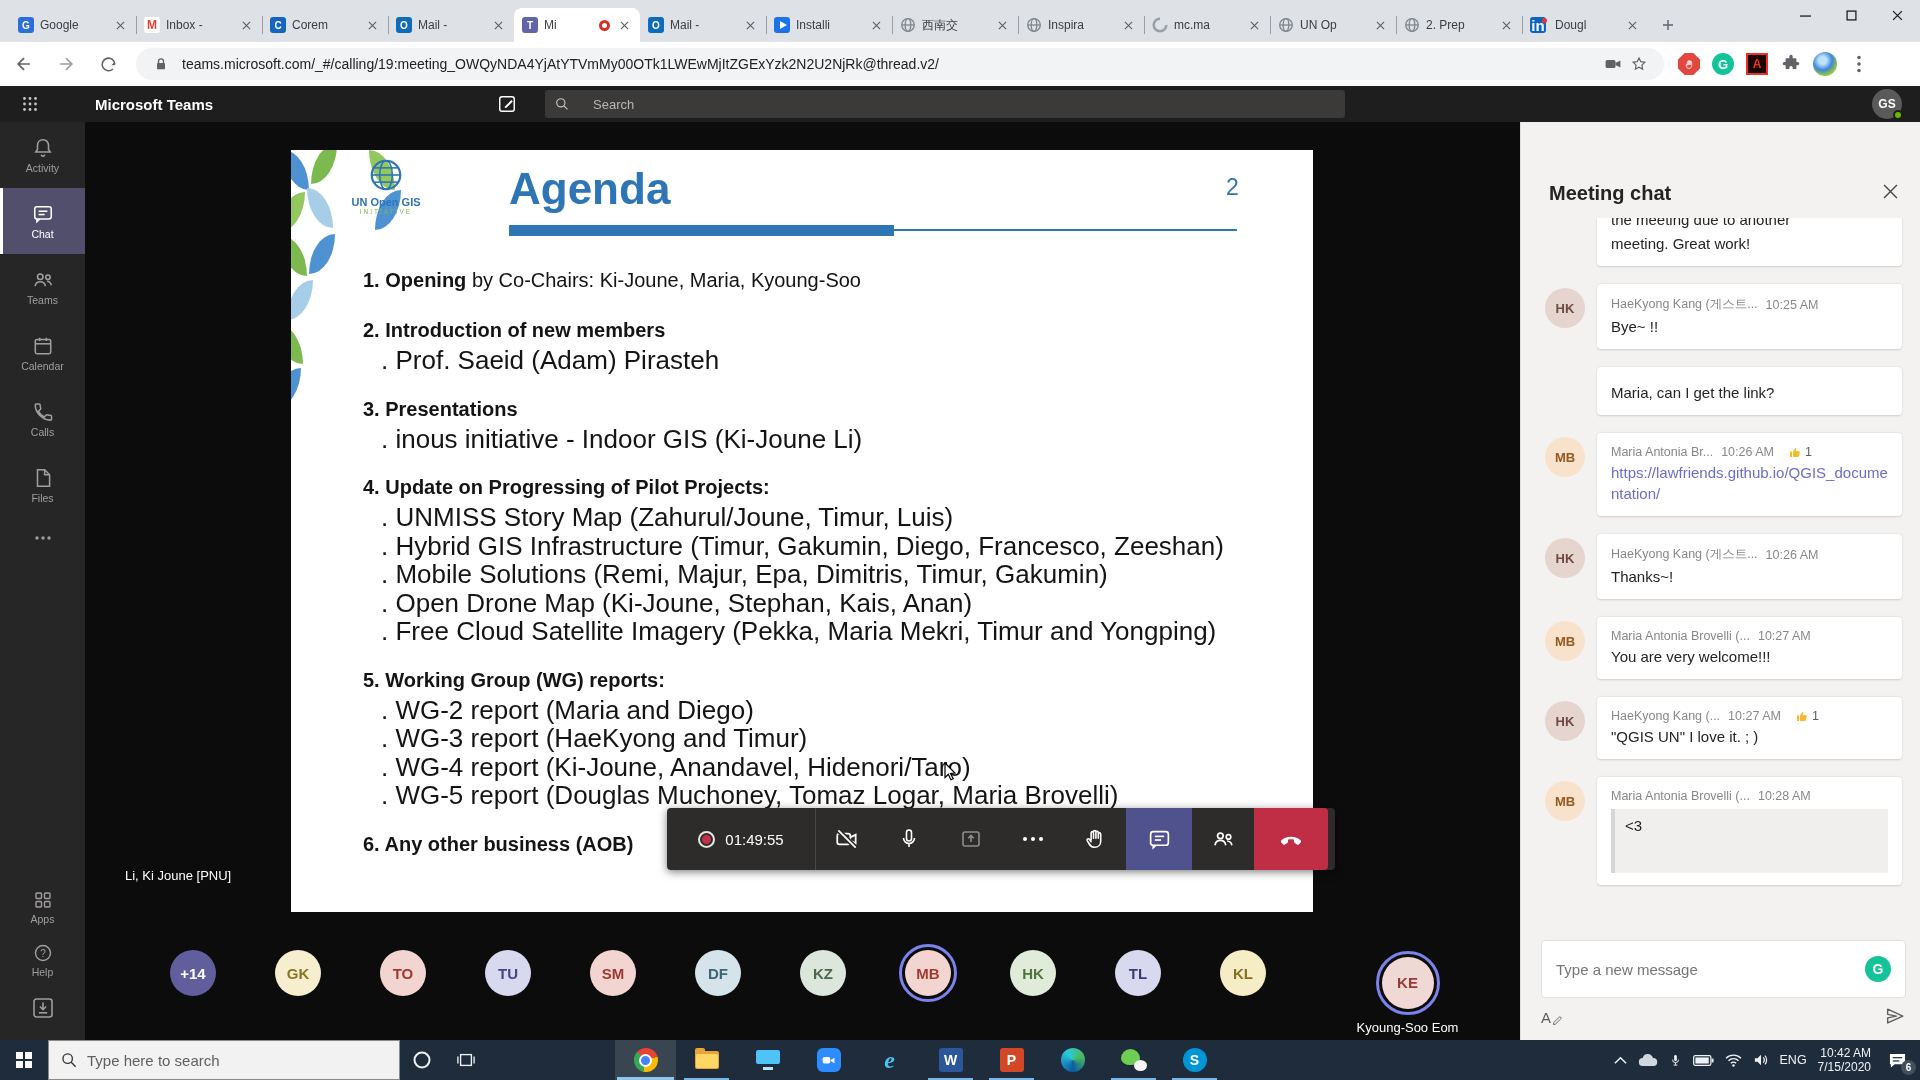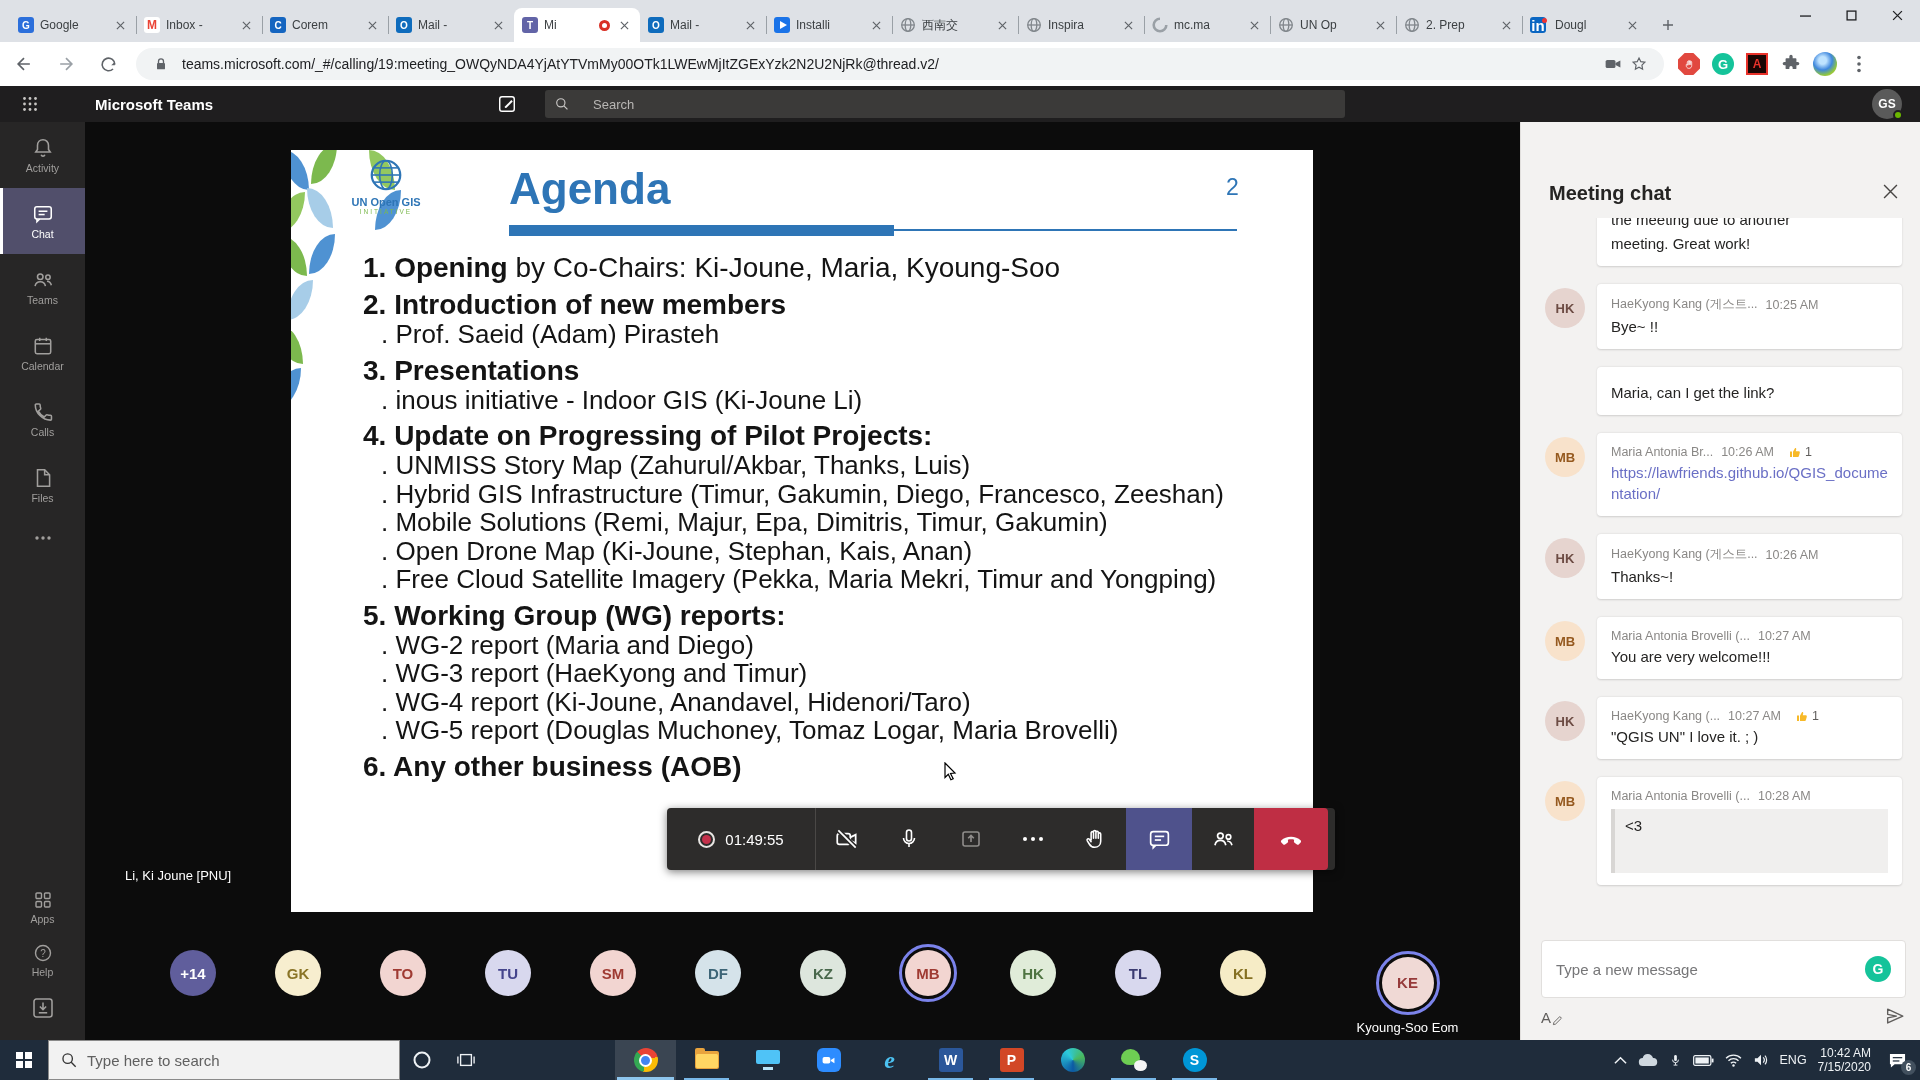--- a/index.html
+++ b/index.html
@@ -69,21 +69,21 @@
   
   .stage { position:absolute; left:85px; top:122px; width:1435px; height:918px; background:#0c0c0c; }
   .slide { position:absolute; left:206px; top:28px; width:1022px; height:762px; background:#fff; overflow:hidden; }
   .leaf { position:absolute; width:26px; height:40px; }
   .s-title { position:absolute; left:218px; top:14px; font-size:44px; font-weight:bold; color:#2e75b6; }
   .s-page { position:absolute; left:935px; top:24px; font-size:23px; color:#2e75b6; }
   .s-rule { position:absolute; left:218px; top:74px; width:728px; height:12px; display:flex; align-items:center; }
   .s-rule .thick { width:385px; height:11px; background:#2e75b6; }
   .s-rule .thin { flex:1; height:2.5px; background:#2e75b6; }
   .s-body { position:absolute; left:72px; top:96px; width:920px; color:#141414; }
-  .sl-h { font-size:28px; font-weight:bold; line-height:31px; margin-top:6px; }
+  .sl-h { font-size:20px; font-weight:bold; line-height:31px; margin-top:19px; }
   .sl-h .r { font-weight:normal; }
   .sl-s { font-size:26px; line-height:27.5px; margin-top:1px; padding-left:18px; }
   .unlogo { position:absolute; left:40px; top:6px; width:110px; text-align:center; }
   .unlogo .l1 { font-size:11px; font-weight:bold; color:#2e75b6; margin-top:2px; }
   .unlogo .l2 { font-size:6.5px; letter-spacing:2px; color:#7cb94e; }
   .presenter { position:absolute; left:40px; top:746px; color:#fff; font-size:13px; }
 
   
   .controlbar { position:absolute; left:582px; top:686px; width:668px; height:62px; background:#2d2c2b; border-radius:4px; display:flex; align-items:stretch; box-shadow:0 2px 8px rgba(0,0,0,.5); z-index:5; }
   .cb-left { width:148px; display:flex; align-items:center; justify-content:center; gap:10px; }
@@ -570,21 +570,21 @@
           <span class="thick"></span>
           <span class="thin"></span>
         </div>
       <div class="s-body">
         <div class="sl-h"><span class="b">1. Opening</span><span class="r"> by Co-Chairs: Ki-Joune, Maria, Kyoung-Soo</span></div>
         <div class="sl-h"><span class="b">2. Introduction of new members</span><span class="r"></span></div>
         <div class="sl-s">. Prof. Saeid (Adam) Pirasteh</div>
         <div class="sl-h"><span class="b">3. Presentations</span><span class="r"></span></div>
         <div class="sl-s">. inous initiative - Indoor GIS (Ki-Joune Li)</div>
         <div class="sl-h"><span class="b">4. Update on Progressing of Pilot Projects:</span><span class="r"></span></div>
-        <div class="sl-s">. UNMISS Story Map (Zahurul/Akbar, Thanks, Luis)</div>
+        <div class="sl-s">. UNMISS Story Map (Zahurul/Joune, Timur, Luis)</div>
         <div class="sl-s">. Hybrid GIS Infrastructure (Timur, Gakumin, Diego, Francesco, Zeeshan)</div>
         <div class="sl-s">. Mobile Solutions (Remi, Majur, Epa, Dimitris, Timur, Gakumin)</div>
         <div class="sl-s">. Open Drone Map (Ki-Joune, Stephan, Kais, Anan)</div>
         <div class="sl-s">. Free Cloud Satellite Imagery (Pekka, Maria Mekri, Timur and Yongping)</div>
         <div class="sl-h"><span class="b">5. Working Group (WG) reports:</span><span class="r"></span></div>
         <div class="sl-s">. WG-2 report (Maria and Diego)</div>
         <div class="sl-s">. WG-3 report (HaeKyong and Timur)</div>
         <div class="sl-s">. WG-4 report (Ki-Joune, Anandavel, Hidenori/Taro)</div>
         <div class="sl-s">. WG-5 report (Douglas Muchoney, Tomaz Logar, Maria Brovelli)</div>
         <div class="sl-h"><span class="b">6. Any other business (AOB)</span><span class="r"></span></div>

